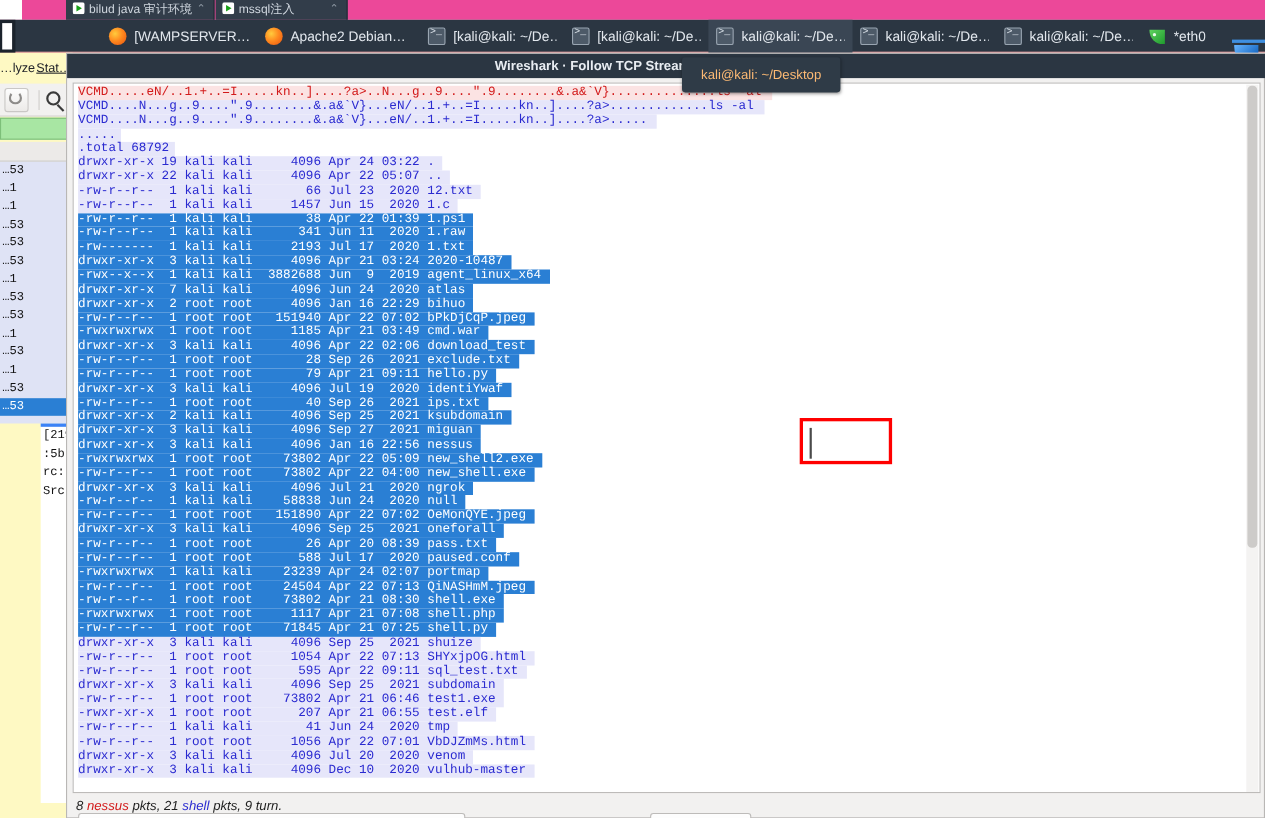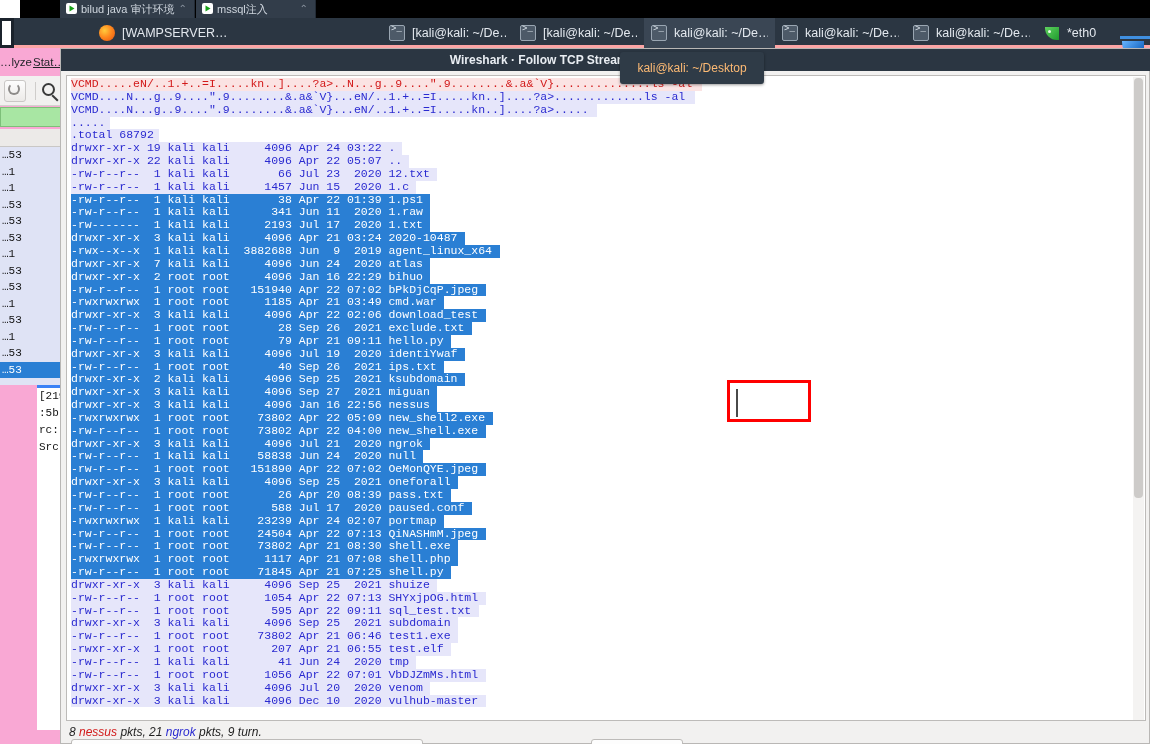--- a/index.html
+++ b/index.html
@@ -8,42 +8,42 @@
     width: 1150px; height: 744px;
     overflow: hidden;
     background: #ffffff;
     font-family: "Liberation Sans", sans-serif;
   }
   #root { position: relative; width: 1150px; height: 744px; }
 
   
   .tabstrip {
     position: absolute; left: 0; top: 0; width: 1150px; height: 18px;
-    background: #000000;
+    background: #ec4899;
   }
   .tabstrip .tabwhite { position:absolute; left:0; top:0; width:20px; height:18px; background:#fff; }
   .btab {
     position: absolute; top: 0; height: 18px;
     background: #323d4a;
     color: #cfd6de;
     font-size: 11px;
     line-height: 18px;
     white-space: nowrap;
     overflow: hidden;
     border-right: 1px solid #222b36;
     padding-left: 6px;
   }
   .btab .fav { display:inline-block; width:11px; height:11px; vertical-align:-1px; margin-right:4px; }
   .btab .xmark { position:absolute; right:7px; top:0; color:#8b95a1; font-size:10px; }
 
   
   .taskbar {
     position: absolute; left: 0; top: 18px; width: 1150px; height: 30px;
     background: #2b3642;
-    border-bottom: 3px solid #fca5a5;
+    border-bottom: 1px solid #fca5a5;
   }
   .taskbar .leftstub { position:absolute; left:0; top:0; width:14px; height:30px; background:#1b232c; }
   .taskbar .leftstub i { position:absolute; left:2px; top:3px; width:9px; height:24px; background:#ffffff; }
   .tbitem {
     position: absolute; top: 0; height: 30px;
     display: flex; align-items: center;
     color: #e3e8ee; font-size: 12.5px;
     white-space: nowrap; padding: 0 7px;
   }
   .tbitem.active { background: #3a4654; }
@@ -70,21 +70,21 @@
     position:absolute; right:4px; top:20px; width:26px; height:26px; overflow:hidden;
   }
   .tray-fin i{
     position:absolute; left:2px; top:3px; width:22px; height:21px;
     background: linear-gradient(135deg,#67b5ff 0%, #1565c0 70%, #0d47a1 100%);
     border-radius: 0 0 0 20px;
   }
   .tray-hl{ position:absolute; right:0; top:18px; width:30px; height:3px; background:#3f8fe0; }
 
   
-  .wsmain { position: absolute; left: 0; top: 48px; width: 66px; height: 696px; background: #f9a8d4; }
+  .wsmain { position: absolute; left: 0; top: 48px; width: 66px; height: 696px; background: #fef9c3; }
   .wsmain .menurow { position:absolute; left:0; top:8px; height:17px; width:66px; color:#23252a; font-size:11.5px; }
   .wsmain .menurow span{ position:absolute; top:0; }
   .wsmain .toolbar { position:absolute; left:0; top:28px; width:66px; height:30px; background:#f2f1f0; border-bottom:1px solid #d4d2d0;}
   .wsmain .tb-btn { position:absolute; top:4px; width:22px; height:22px; border:1px solid #c9c7c5; border-radius:3px; background:linear-gradient(#fdfdfd,#eceae8); }
   .wsmain .tb-sep { position:absolute; left:35px; top:6px; width:1px; height:18px; background:#cfcdcb; }
   .wsmain .magnifier{ position:absolute; left:42px; top:7px; width:13px; height:13px; border:2px solid #3a3a3a; border-radius:50%;}
   .wsmain .magnifier:after{ content:""; position:absolute; right:-6px; bottom:-5px; width:8px;height:2px;background:#3a3a3a; transform:rotate(45deg); }
   .wsmain .reload{ position:absolute; left:8px; top:7px; width:12px;height:12px;border:2px solid #8d8b89;border-radius:50%;border-top-color:transparent;}
   .wsmain .filterbar { position:absolute; left:0; top:59px; width:66px; height:20px; background:#a8e6a3; border:1px solid #7dbf79; }
   .wsmain .colhdr { position:absolute; left:0; top:81px; width:66px; height:18px; background:#eceae8; border-bottom:1px solid #c9c7c5;}
@@ -201,20 +201,24 @@
 
   <div class="taskbar">
     <div class="leftstub">
         <i></i>
       </div>
 
     <div class="tbitem" style="left:92px; width:142px;">
       <span class="ico ico-ff"></span>
       <span class="lbl">[WAMPSERVER…</span>
     </div>
+    <div class="tbitem" style="left:234px; width:148px;">
+      <span class="ico ico-ff"></span>
+      <span class="lbl">Apache2 Debian…</span>
+    </div>
     <div class="tbitem" style="left:382px; width:131px;">
       <span class="ico ico-term"></span>
       <span class="lbl">[kali@kali: ~/De…</span>
     </div>
     <div class="tbitem" style="left:513px; width:131px;">
       <span class="ico ico-term"></span>
       <span class="lbl">[kali@kali: ~/De…</span>
     </div>
     <div class="tbitem active" style="left:644px; width:131px;">
       <span class="ico ico-term"></span>
@@ -282,21 +286,21 @@
     <div class="dlg-title">Wireshark · Follow TCP Stream (tcp.stream eq 7) · eth0</div>
 
     <div class="dlg-body">
       <div class="stream" id="stream"><div class="ln"><span class="bg bg-cli" style="width: 630.576px;"></span><span class="tx cli">VCMD.....eN/..1.+..=I.....kn..]....?a&gt;..N...g..9....".9........&amp;.a&amp;`V}..............ls -al</span></div><div class="ln"><span class="bg bg-srv" style="width: 623.616px;"></span><span class="tx srv">VCMD....N...g..9....".9........&amp;.a&amp;`V}...eN/..1.+..=I.....kn..]....?a&gt;.............ls -al</span></div><div class="ln"><span class="bg bg-srv" style="width: 526.176px;"></span><span class="tx srv">VCMD....N...g..9....".9........&amp;.a&amp;`V}...eN/..1.+..=I.....kn..]....?a&gt;.....</span></div><div class="ln"><span class="bg bg-srv" style="width: 38.976px;"></span><span class="tx srv">.....</span></div><div class="ln"><span class="bg bg-srv" style="width: 87.696px;"></span><span class="tx srv">.total 68792</span></div><div class="ln"><span class="bg bg-srv" style="width: 331.296px;"></span><span class="tx srv">drwxr-xr-x 19 kali kali     4096 Apr 24 03:22 .</span></div><div class="ln"><span class="bg bg-srv" style="width: 338.256px;"></span><span class="tx srv">drwxr-xr-x 22 kali kali     4096 Apr 22 05:07 ..</span></div><div class="ln"><span class="bg bg-srv" style="width: 366.096px;"></span><span class="tx srv">-rw-r--r--  1 kali kali       66 Jul 23  2020 12.txt</span></div><div class="ln"><span class="bg bg-srv" style="width: 345.216px;"></span><span class="tx srv">-rw-r--r--  1 kali kali     1457 Jun 15  2020 1.c</span></div><div class="ln sel"><span class="bg bg-sel" style="width: 359.136px;"></span><span class="tx srv">-rw-r--r--  1 kali kali       38 Apr 22 01:39 1.ps1</span></div><div class="ln sel"><span class="bg bg-sel" style="width: 359.136px;"></span><span class="tx srv">-rw-r--r--  1 kali kali      341 Jun 11  2020 1.raw</span></div><div class="ln sel"><span class="bg bg-sel" style="width: 359.136px;"></span><span class="tx srv">-rw-------  1 kali kali     2193 Jul 17  2020 1.txt</span></div><div class="ln sel"><span class="bg bg-sel" style="width: 393.936px;"></span><span class="tx srv">drwxr-xr-x  3 kali kali     4096 Apr 21 03:24 2020-10487</span></div><div class="ln sel"><span class="bg bg-sel" style="width: 428.736px;"></span><span class="tx srv">-rwx--x--x  1 kali kali  3882688 Jun  9  2019 agent_linux_x64</span></div><div class="ln sel"><span class="bg bg-sel" style="width: 359.136px;"></span><span class="tx srv">drwxr-xr-x  7 kali kali     4096 Jun 24  2020 atlas</span></div><div class="ln sel"><span class="bg bg-sel" style="width: 359.136px;"></span><span class="tx srv">drwxr-xr-x  2 root root     4096 Jan 16 22:29 bihuo</span></div><div class="ln sel"><span class="bg bg-sel" style="width: 414.816px;"></span><span class="tx srv">-rw-r--r--  1 root root   151940 Apr 22 07:02 bPkDjCqP.jpeg</span></div><div class="ln sel"><span class="bg bg-sel" style="width: 373.056px;"></span><span class="tx srv">-rwxrwxrwx  1 root root     1185 Apr 21 03:49 cmd.war</span></div><div class="ln sel"><span class="bg bg-sel" style="width: 414.816px;"></span><span class="tx srv">drwxr-xr-x  3 kali kali     4096 Apr 22 02:06 download_test</span></div><div class="ln sel"><span class="bg bg-sel" style="width: 400.896px;"></span><span class="tx srv">-rw-r--r--  1 root root       28 Sep 26  2021 exclude.txt</span></div><div class="ln sel"><span class="bg bg-sel" style="width: 380.016px;"></span><span class="tx srv">-rw-r--r--  1 root root       79 Apr 21 09:11 hello.py</span></div><div class="ln sel"><span class="bg bg-sel" style="width: 393.936px;"></span><span class="tx srv">drwxr-xr-x  3 kali kali     4096 Jul 19  2020 identiYwaf</span></div><div class="ln sel"><span class="bg bg-sel" style="width: 373.056px;"></span><span class="tx srv">-rw-r--r--  1 root root       40 Sep 26  2021 ips.txt</span></div><div class="ln sel"><span class="bg bg-sel" style="width: 393.936px;"></span><span class="tx srv">drwxr-xr-x  2 kali kali     4096 Sep 25  2021 ksubdomain</span></div><div class="ln sel"><span class="bg bg-sel" style="width: 366.096px;"></span><span class="tx srv">drwxr-xr-x  3 kali kali     4096 Sep 27  2021 miguan</span></div><div class="ln sel"><span class="bg bg-sel" style="width: 366.096px;"></span><span class="tx srv">drwxr-xr-x  3 kali kali     4096 Jan 16 22:56 nessus</span></div><div class="ln sel"><span class="bg bg-sel" style="width: 421.776px;"></span><span class="tx srv">-rwxrwxrwx  1 root root    73802 Apr 22 05:09 new_shell2.exe</span></div><div class="ln sel"><span class="bg bg-sel" style="width: 414.816px;"></span><span class="tx srv">-rw-r--r--  1 root root    73802 Apr 22 04:00 new_shell.exe</span></div><div class="ln sel"><span class="bg bg-sel" style="width: 359.136px;"></span><span class="tx srv">drwxr-xr-x  3 kali kali     4096 Jul 21  2020 ngrok</span></div><div class="ln sel"><span class="bg bg-sel" style="width: 352.176px;"></span><span class="tx srv">-rw-r--r--  1 kali kali    58838 Jun 24  2020 null</span></div><div class="ln sel"><span class="bg bg-sel" style="width: 414.816px;"></span><span class="tx srv">-rw-r--r--  1 root root   151890 Apr 22 07:02 OeMonQYE.jpeg</span></div><div class="ln sel"><span class="bg bg-sel" style="width: 386.976px;"></span><span class="tx srv">drwxr-xr-x  3 kali kali     4096 Sep 25  2021 oneforall</span></div><div class="ln sel"><span class="bg bg-sel" style="width: 380.016px;"></span><span class="tx srv">-rw-r--r--  1 root root       26 Apr 20 08:39 pass.txt</span></div><div class="ln sel"><span class="bg bg-sel" style="width: 400.896px;"></span><span class="tx srv">-rw-r--r--  1 root root      588 Jul 17  2020 paused.conf</span></div><div class="ln sel"><span class="bg bg-sel" style="width: 373.056px;"></span><span class="tx srv">-rwxrwxrwx  1 kali kali    23239 Apr 24 02:07 portmap</span></div><div class="ln sel"><span class="bg bg-sel" style="width: 414.816px;"></span><span class="tx srv">-rw-r--r--  1 root root    24504 Apr 22 07:13 QiNASHmM.jpeg</span></div><div class="ln sel"><span class="bg bg-sel" style="width: 386.976px;"></span><span class="tx srv">-rw-r--r--  1 root root    73802 Apr 21 08:30 shell.exe</span></div><div class="ln sel"><span class="bg bg-sel" style="width: 386.976px;"></span><span class="tx srv">-rwxrwxrwx  1 root root     1117 Apr 21 07:08 shell.php</span></div><div class="ln sel"><span class="bg bg-sel" style="width: 380.016px;"></span><span class="tx srv">-rw-r--r--  1 root root    71845 Apr 21 07:25 shell.py</span></div><div class="ln"><span class="bg bg-srv" style="width: 366.096px;"></span><span class="tx srv">drwxr-xr-x  3 kali kali     4096 Sep 25  2021 shuize</span></div><div class="ln"><span class="bg bg-srv" style="width: 414.816px;"></span><span class="tx srv">-rw-r--r--  1 root root     1054 Apr 22 07:13 SHYxjpOG.html</span></div><div class="ln"><span class="bg bg-srv" style="width: 407.856px;"></span><span class="tx srv">-rw-r--r--  1 root root      595 Apr 22 09:11 sql_test.txt</span></div><div class="ln"><span class="bg bg-srv" style="width: 386.976px;"></span><span class="tx srv">drwxr-xr-x  3 kali kali     4096 Sep 25  2021 subdomain</span></div><div class="ln"><span class="bg bg-srv" style="width: 386.976px;"></span><span class="tx srv">-rw-r--r--  1 root root    73802 Apr 21 06:46 test1.exe</span></div><div class="ln"><span class="bg bg-srv" style="width: 380.016px;"></span><span class="tx srv">-rwxr-xr-x  1 root root      207 Apr 21 06:55 test.elf</span></div><div class="ln"><span class="bg bg-srv" style="width: 345.216px;"></span><span class="tx srv">-rw-r--r--  1 kali kali       41 Jun 24  2020 tmp</span></div><div class="ln"><span class="bg bg-srv" style="width: 414.816px;"></span><span class="tx srv">-rw-r--r--  1 root root     1056 Apr 22 07:01 VbDJZmMs.html</span></div><div class="ln"><span class="bg bg-srv" style="width: 359.136px;"></span><span class="tx srv">drwxr-xr-x  3 kali kali     4096 Jul 20  2020 venom</span></div><div class="ln"><span class="bg bg-srv" style="width: 414.816px;"></span><span class="tx srv">drwxr-xr-x  3 kali kali     4096 Dec 10  2020 vulhub-master</span></div></div>
       <div class="vscroll">
         <div class="thumb"></div>
       </div>
     </div>
 
     <div class="statusline">
-      <span>8 </span><span class="c">nessus</span><span> pkts, 21 </span><span class="s">ngrok</span><span> pkts, 9 turn.</span>
+      <span>8 </span><span class="c">nessus</span><span> pkts, 21 </span><span class="s">shell</span><span> pkts, 9 turn.</span>
     </div>
 
     <div class="footer">
       <div class="fld" id="conv-select">Entire conversation (68792 bytes)</div>
       <div class="fld" id="fmt-select">ASCII</div>
     </div>
   </div>
 
   <div class="redbox">
     <div class="caret"></div>

